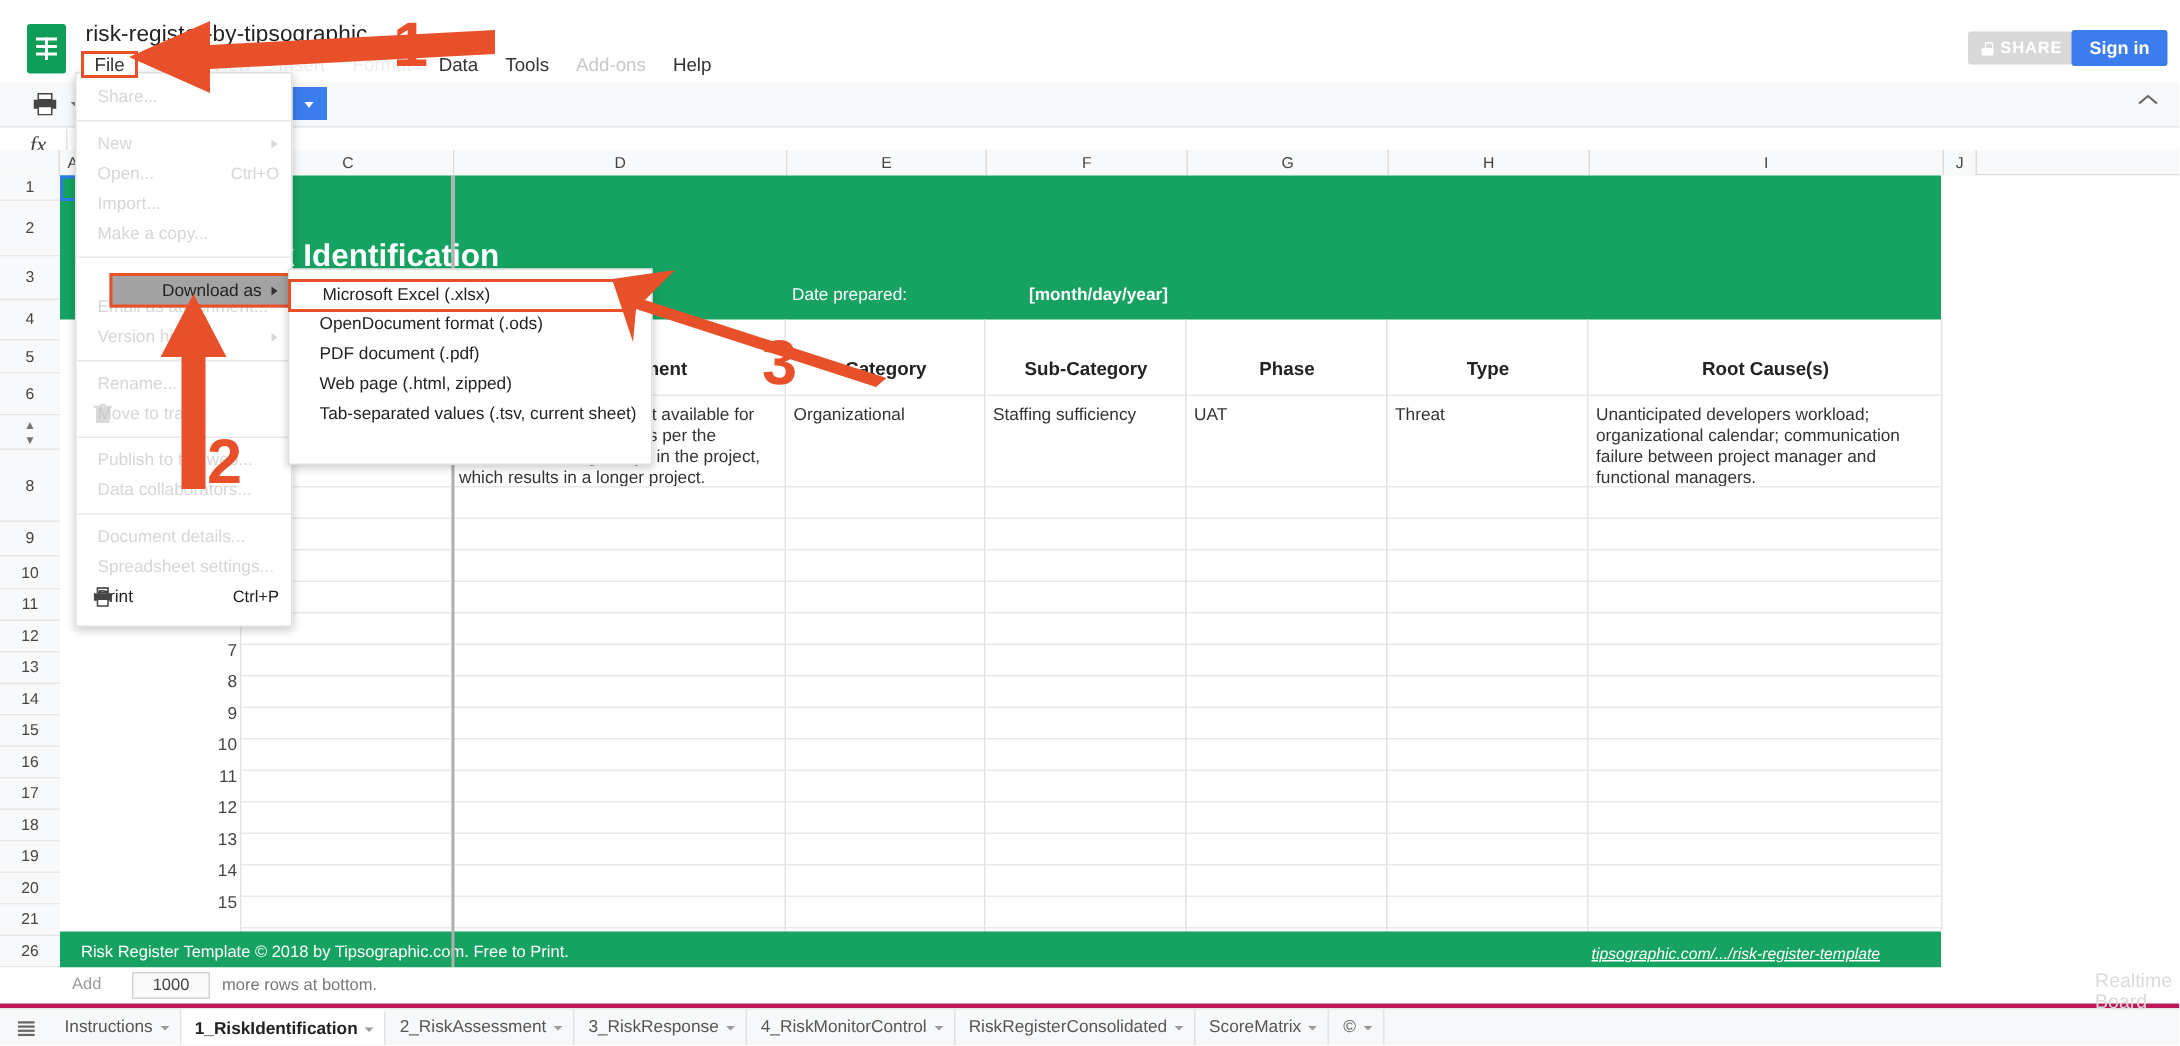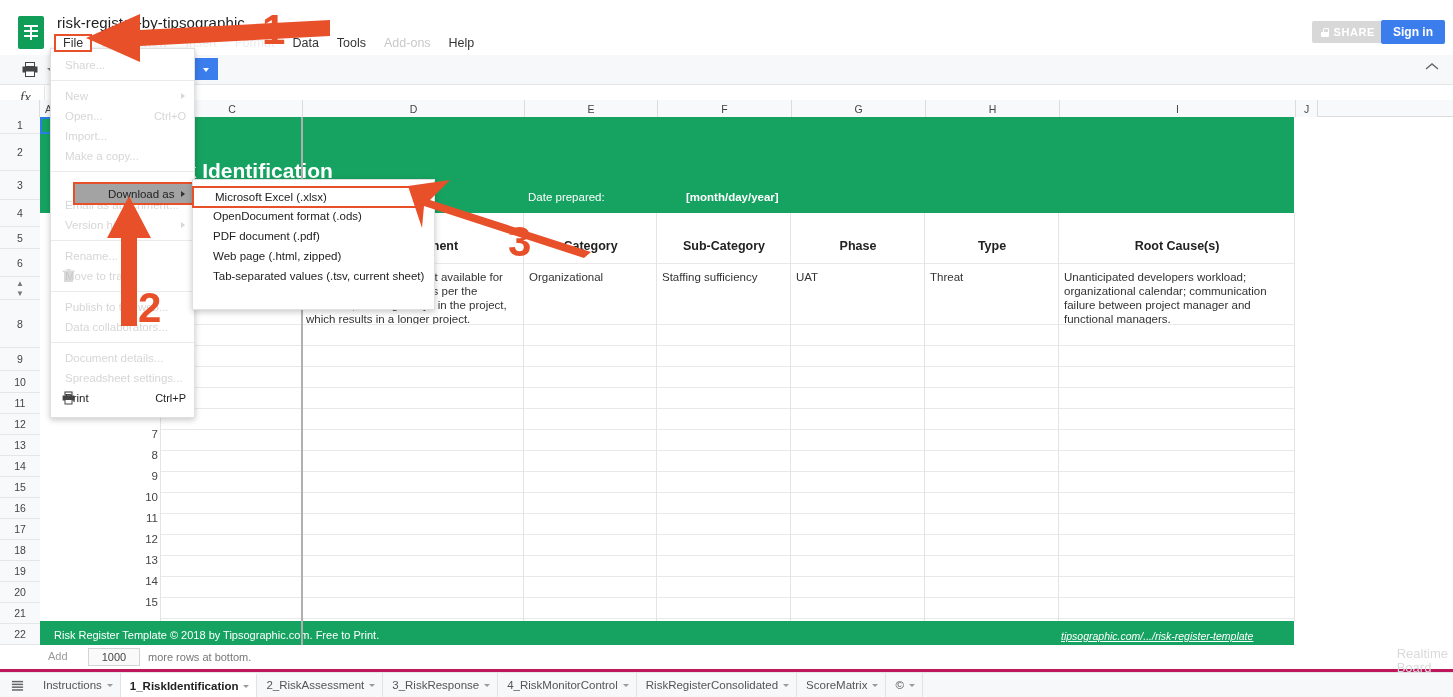--- a/index.html
+++ b/index.html
@@ -464,21 +464,21 @@
       <div class="rh" style="height:21px">12</div>
       <div class="rh" style="height:21px">13</div>
       <div class="rh" style="height:21px">14</div>
       <div class="rh" style="height:21px">15</div>
       <div class="rh" style="height:21px">16</div>
       <div class="rh" style="height:21px">17</div>
       <div class="rh" style="height:21px">18</div>
       <div class="rh" style="height:21px">19</div>
       <div class="rh" style="height:21px">20</div>
       <div class="rh" style="height:21px">21</div>
-      <div class="rh" style="height:21px">22</div>
+      <div class="rh" style="height:21px">26</div>
 
     </div>
 
     <div class="sheet-body">
 
       <div class="green-band" style="left:0px; top:0px; width:1254px; height:96px;"></div>
 
       <div class="banner-title" style="left:112px; top:42px;">Risk Identification</div>
 
       <div class="banner-lbl" style="left:488px; top:74px;">Date prepared:</div>

